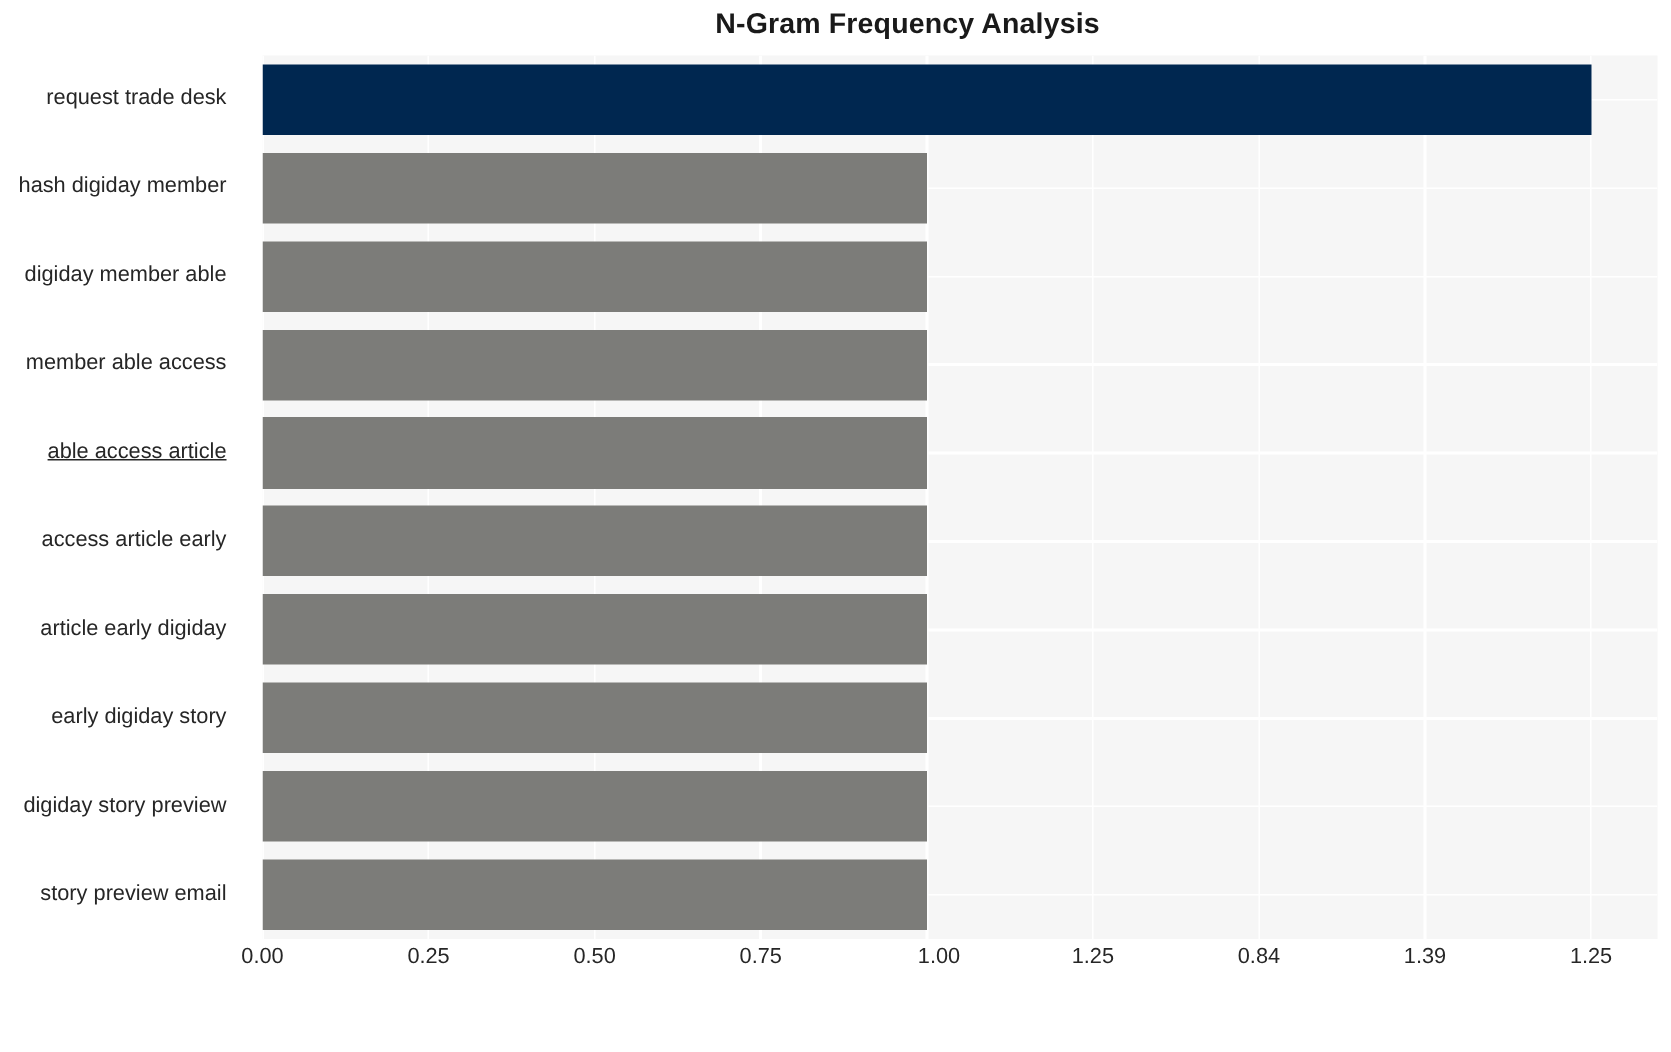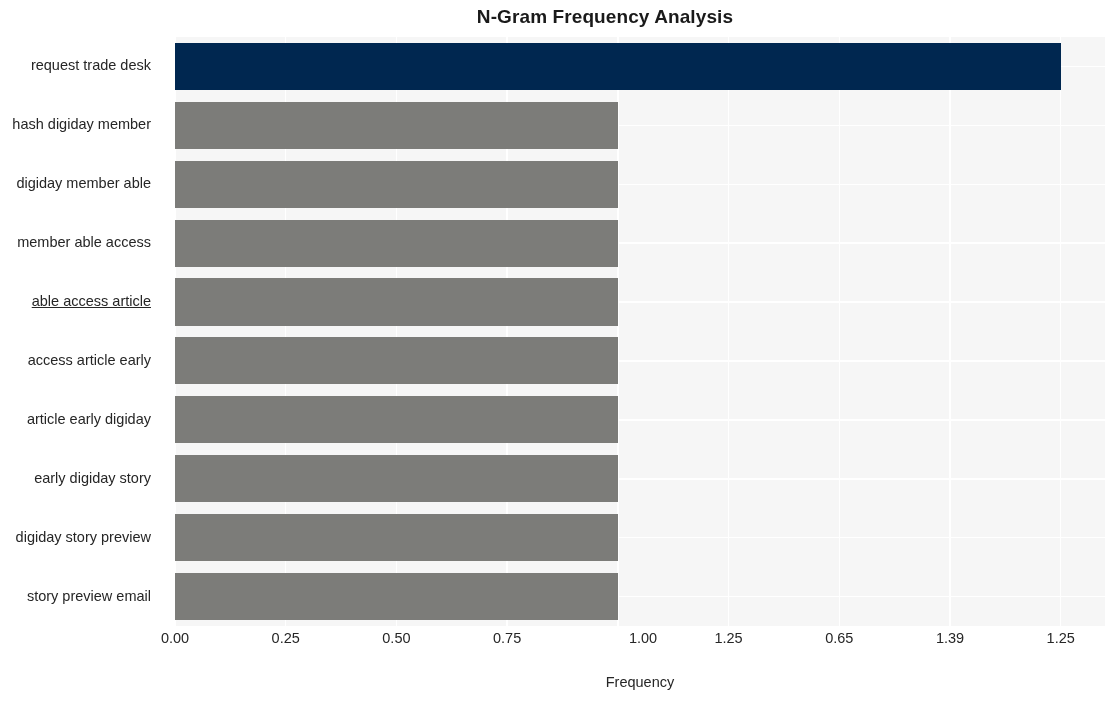--- a/index.html
+++ b/index.html
@@ -158,22 +158,21 @@
       <div class="ylabel" style="top: 432.75px;">early digiday story</div>
       <div class="ylabel" style="top: 491.65px;">digiday story preview</div>
       <div class="ylabel" style="top: 550.55px;">story preview email</div>
     </div>
 
   <div id="xlabels">
       <div class="xlabel" style="left: 175px;">0.00</div>
       <div class="xlabel" style="left: 285.714px;">0.25</div>
       <div class="xlabel" style="left: 396.429px;">0.50</div>
       <div class="xlabel" style="left: 507.143px;">0.75</div>
-      <div class="xlabel" style="left: 643px;">1.00</div>
+      <div class="xlabel" style="left: 626px;">1.00</div>
       <div class="xlabel" style="left: 728.571px;">1.25</div>
-      <div class="xlabel" style="left: 839.286px;">0.65</div>
+      <div class="xlabel" style="left: 839.286px;">0.84</div>
       <div class="xlabel" style="left: 950px;">1.39</div>
       <div class="xlabel" style="left: 1060.71px;">1.25</div>
     </div>
 
-  <div id="xaxis-title"><span>Frequency</span></div>
 
 </div>
 
 </body></html>

